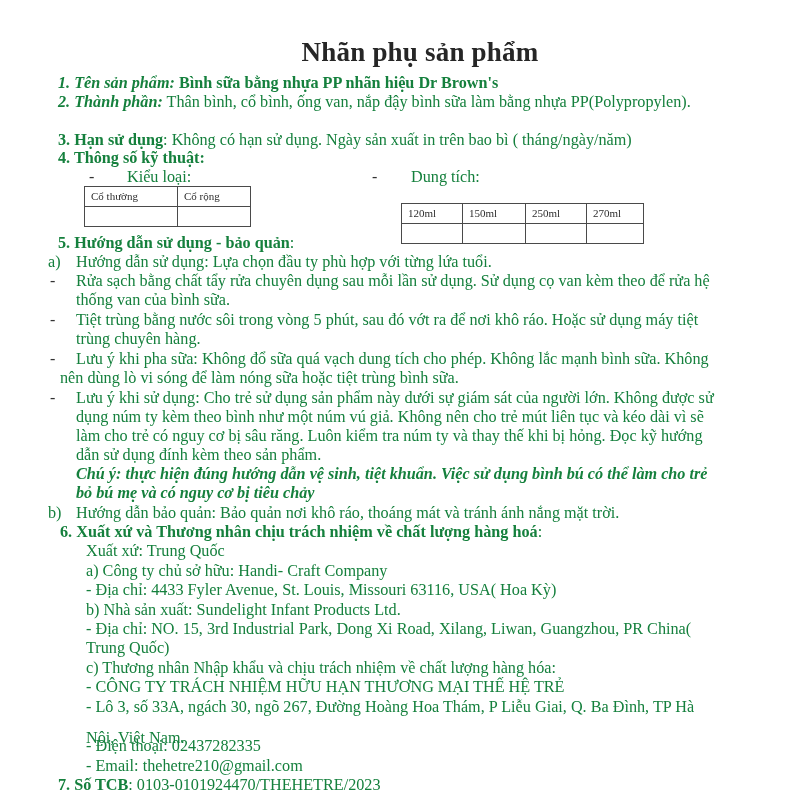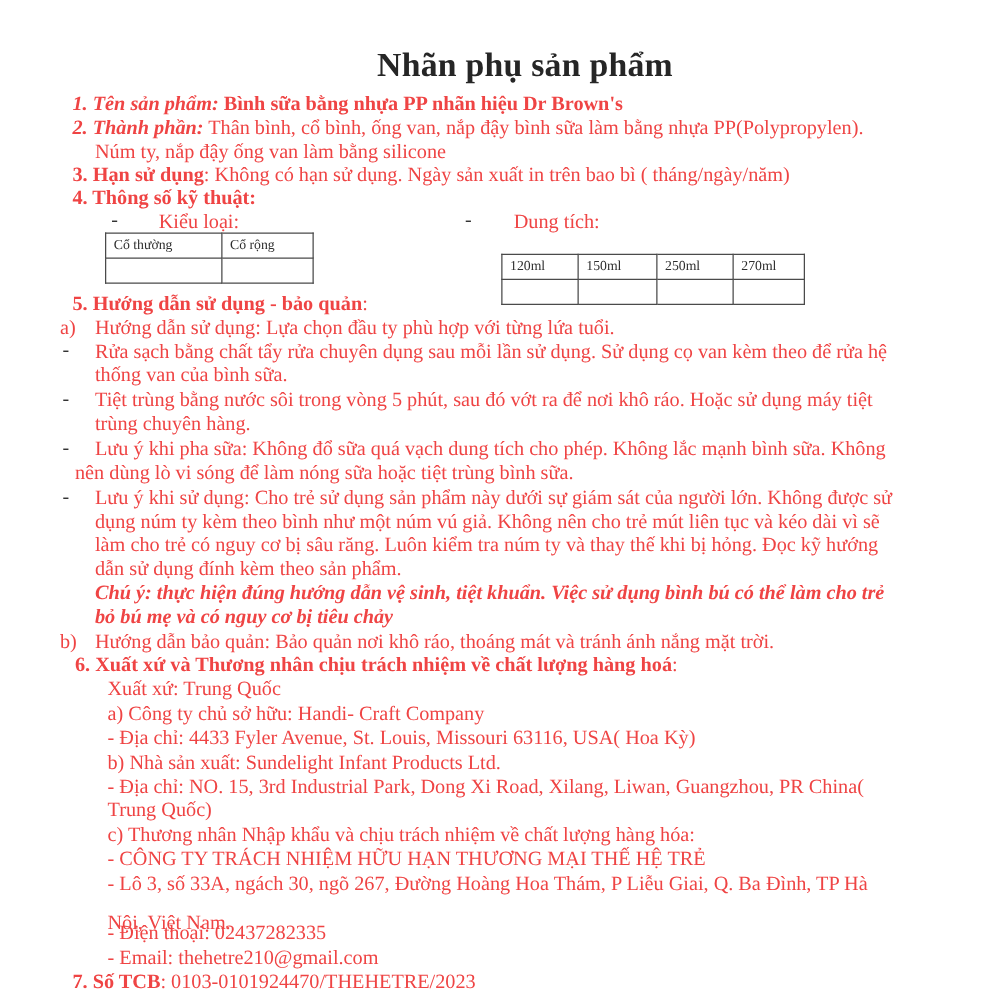--- a/index.html
+++ b/index.html
@@ -6,21 +6,21 @@
     body {
       width: 800px; height: 800px; background: #ffffff; overflow: hidden;
       font-family: "Liberation Serif", "DejaVu Serif", serif;
       color: #2a2a2a; position: relative;
     }
     .page { position: absolute; left: 0; top: 0; width: 800px; height: 800px; }
     .title {
       position: absolute; left: 0; top: 37px; width: 840px; text-align: center;
       font-weight: bold; font-size: 27px; color: #262626; letter-spacing: 0.2px;
     }
-    .line { position: absolute; font-size: 16.2px; white-space: nowrap; line-height: 20px; color: #ef4444; }
+    .line { position: absolute; font-size: 16.2px; white-space: nowrap; line-height: 20px; color: #15803d; }
     .b { font-weight: bold; }
     .bi { font-weight: bold; font-style: italic; }
     .dash { position: absolute; font-size: 16px; line-height: 20px; color: #333; }
     table.spec { position: absolute; border-collapse: collapse; font-size: 11px; }
     table.spec td {
       border: 1.3px solid #4a4a4a; padding: 0 6px; height: 19px; line-height: 19px;
       text-align: left; color: #2d2d2d;
     }
   </style>
 </head>
@@ -30,21 +30,20 @@
 
   <div class="title">Nhãn phụ sản phẩm</div>
 
   <div class="line" style="left:58px; top:73px;">
     <span class="bi">1. Tên sản phẩm:</span><span class="b"> Bình sữa bằng nhựa PP nhãn hiệu Dr Brown's</span>
   </div>
 
   <div class="line" style="left:58px; top:92px;">
     <span class="bi">2. Thành phần:</span><span> Thân bình, cổ bình, ống van, nắp đậy bình sữa làm bằng nhựa PP(Polypropylen).</span>
   </div>
-  <div class="line" style="left:76px; top:111px;">Núm ty, nắp đậy ống van làm bằng silicone</div>
 
   <div class="line" style="left:58px; top:130px;">
     <span class="b">3. Hạn sử dụng</span><span>: Không có hạn sử dụng. Ngày sản xuất in trên bao bì ( tháng/ngày/năm)</span>
   </div>
 
   <div class="line b" style="left:58px; top:148px;">4. Thông số kỹ thuật:</div>
 
   <div class="dash" style="left:89px; top:167px;">-</div>
   <div class="line" style="left:127px; top:167px;">Kiểu loại:</div>
 

